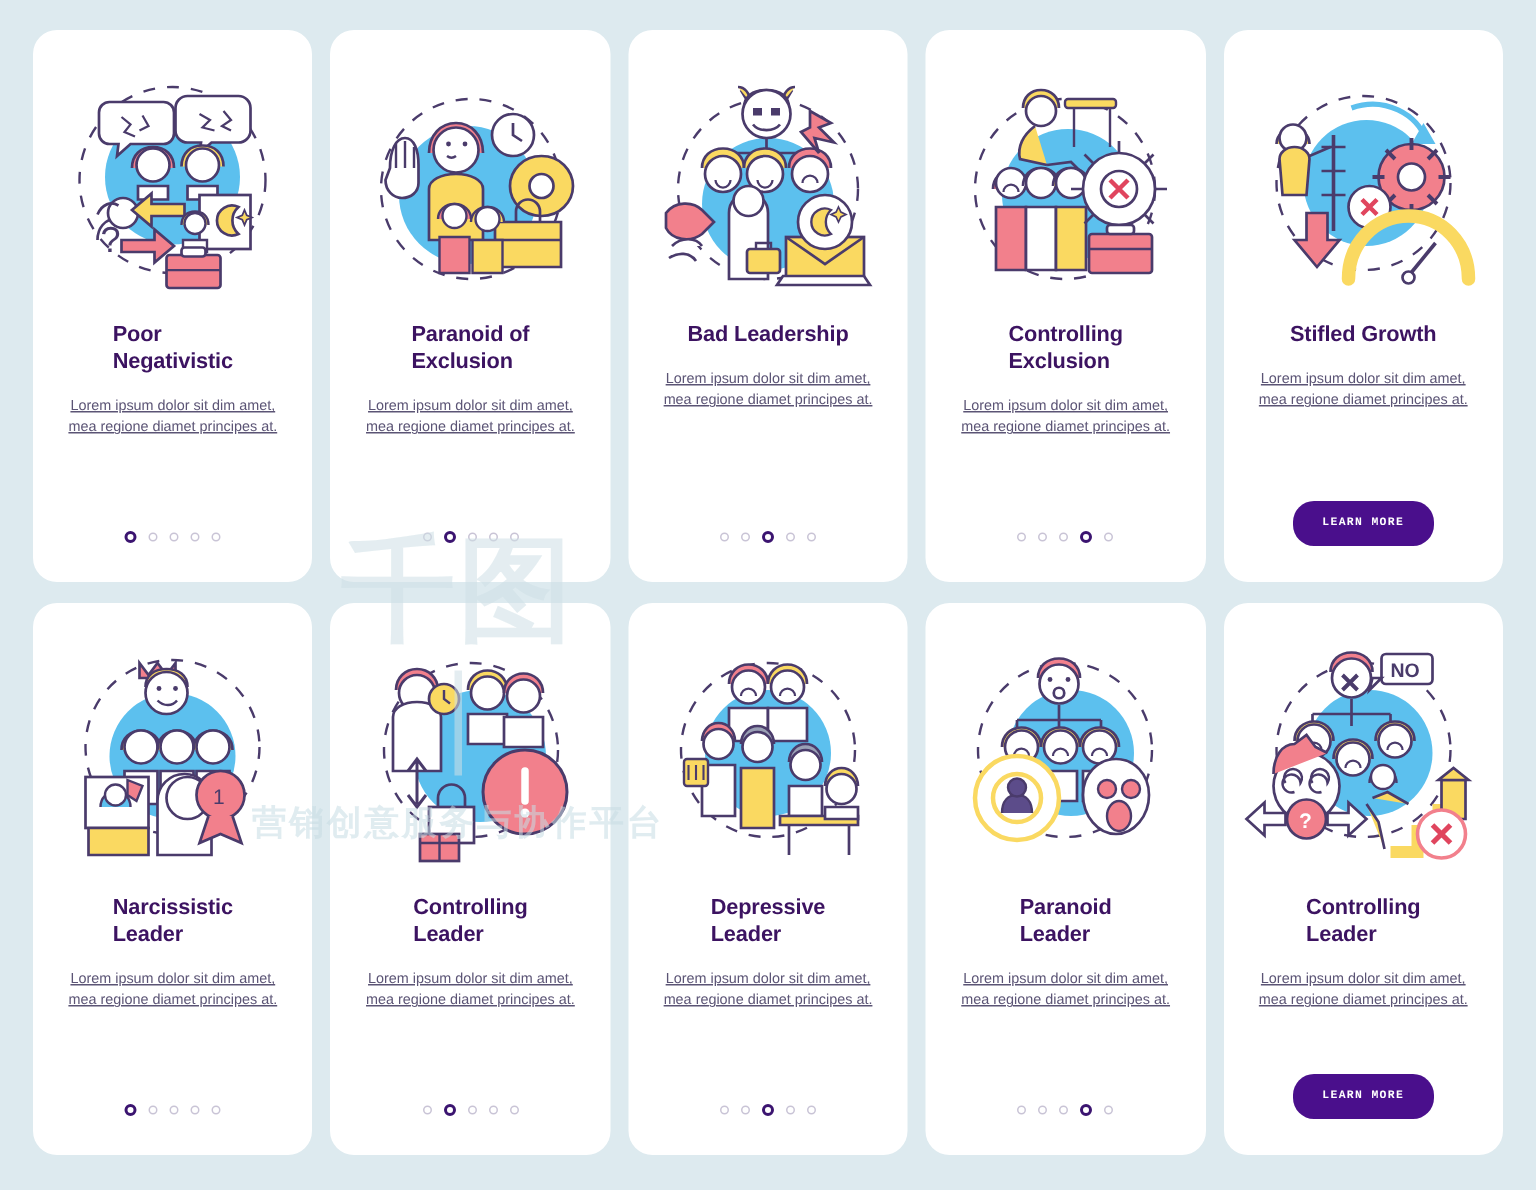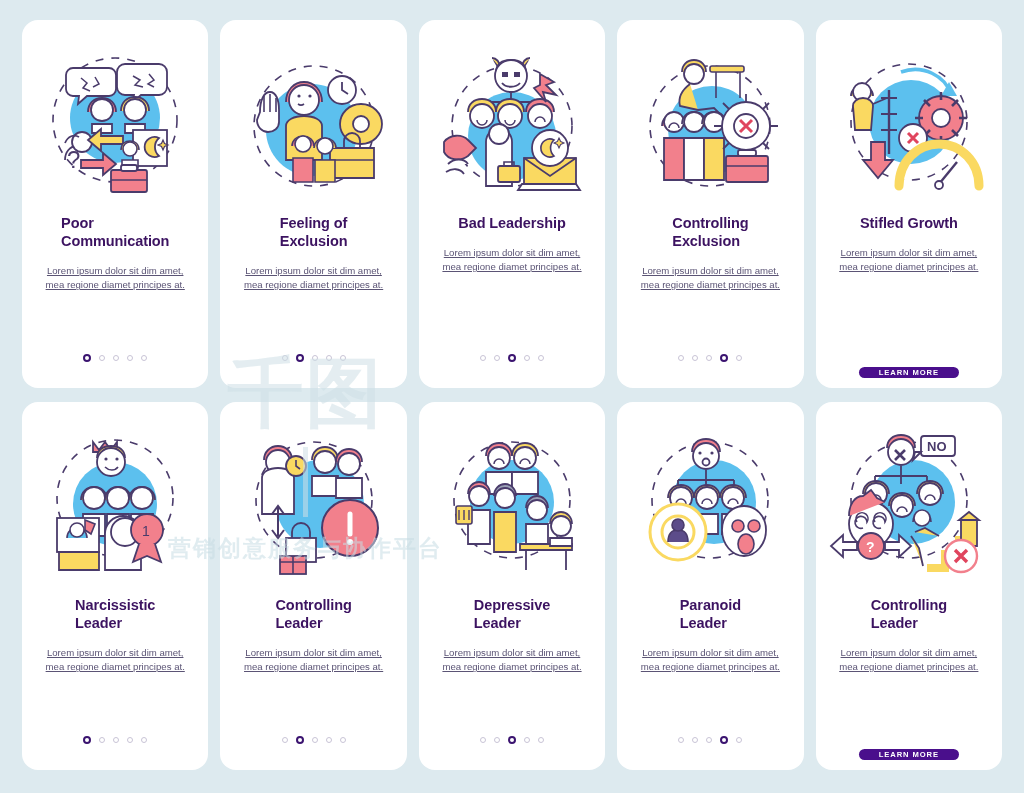--- a/index.html
+++ b/index.html
@@ -72,29 +72,30 @@
     border:1px solid #c9c4d6;
     box-sizing:border-box;
     background:transparent;
   }
   .dot.active{
     width:8px;height:8px;
     border:2.5px solid #3b1470;
     background:#ffffff;
   }
   .learn-btn{
+    margin-bottom:14px;
     background:#4a0f8c;
     color:#ffffff;
     border:none;
     border-radius:14px;
-    padding:1px 20px;
+    padding:11px 20px;
     font-size:7.6px;
     font-weight:bold;
     letter-spacing:0.9px;
-    font-family:Liberation Sans, sans-serif;
+    font-family:Liberation Mono, monospace;
     cursor:pointer;
   }
 
   
   .watermark{
     position:absolute;
     left:0;top:0;width:1024px;height:793px;
     pointer-events:none;
     z-index:5;
     display:flex;
@@ -162,21 +163,21 @@
         <path d="M128 102l1.5 3.5 3.5 1.5-3.5 1.5-1.5 3.5-1.5-3.5-3.5-1.5 3.5-1.5z" fill="#fad961" stroke="#4a3b6b" stroke-width="1.2"></path>
         <path d="M86 112c0-6 4-9 9-9s9 3 9 9" fill="#fad961" stroke="#4a3b6b" stroke-width="1.6"></path>
         <circle cx="95" cy="111" r="7" fill="#fff" stroke="#4a3b6b" stroke-width="1.6"></circle>
         <path d="M87 122h16v8H87z" fill="#fff" stroke="#4a3b6b" stroke-width="1.6"></path>
         <rect x="76" y="132" width="36" height="22" rx="2" fill="#f2808c" stroke="#4a3b6b" stroke-width="1.8"></rect>
         <rect x="86" y="127" width="16" height="6" rx="2" fill="#fff" stroke="#4a3b6b" stroke-width="1.8"></rect>
         <path d="M76 142h36" stroke="#4a3b6b" stroke-width="1.5"></path>
       </svg>
       <div class="card-title">
         <div>Poor</div>
-        <div>Communication</div>
+        <div>Negativistic</div>
       </div>
       <div class="card-desc">Lorem ipsum dolor sit dim amet, mea regione diamet principes at.</div>
       <div class="spacer"></div>
       <div class="dots">
         <span class="dot active"></span>
         <span class="dot"></span>
         <span class="dot"></span>
         <span class="dot"></span>
         <span class="dot"></span>
       </div>
@@ -203,21 +204,21 @@
         <path d="M110 110v-7a8 8 0 0116 0v7" fill="none" stroke="#4a3b6b" stroke-width="1.8"></path>
         <path d="M96 122h44" stroke="#4a3b6b" stroke-width="1.6"></path>
         <path d="M58 108c0-6 5-10 11-10s11 4 11 10" fill="#f2808c" stroke="#4a3b6b" stroke-width="1.6"></path>
         <circle cx="69" cy="106" r="8" fill="#fff" stroke="#4a3b6b" stroke-width="1.6"></circle>
         <path d="M59 120h20v24H59z" fill="#f2808c" stroke="#4a3b6b" stroke-width="1.6"></path>
         <path d="M80 110c0-6 5-10 11-10s11 4 11 10" fill="#fad961" stroke="#4a3b6b" stroke-width="1.6"></path>
         <circle cx="91" cy="108" r="8" fill="#fff" stroke="#4a3b6b" stroke-width="1.6"></circle>
         <path d="M81 122h20v22H81z" fill="#fad961" stroke="#4a3b6b" stroke-width="1.6"></path>
       </svg>
       <div class="card-title">
-        <div>Feeling of</div>
+        <div>Paranoid of</div>
         <div>Exclusion</div>
       </div>
       <div class="card-desc">Lorem ipsum dolor sit dim amet, mea regione diamet principes at.</div>
       <div class="spacer"></div>
       <div class="dots">
         <span class="dot"></span>
         <span class="dot active"></span>
         <span class="dot"></span>
         <span class="dot"></span>
         <span class="dot"></span>

